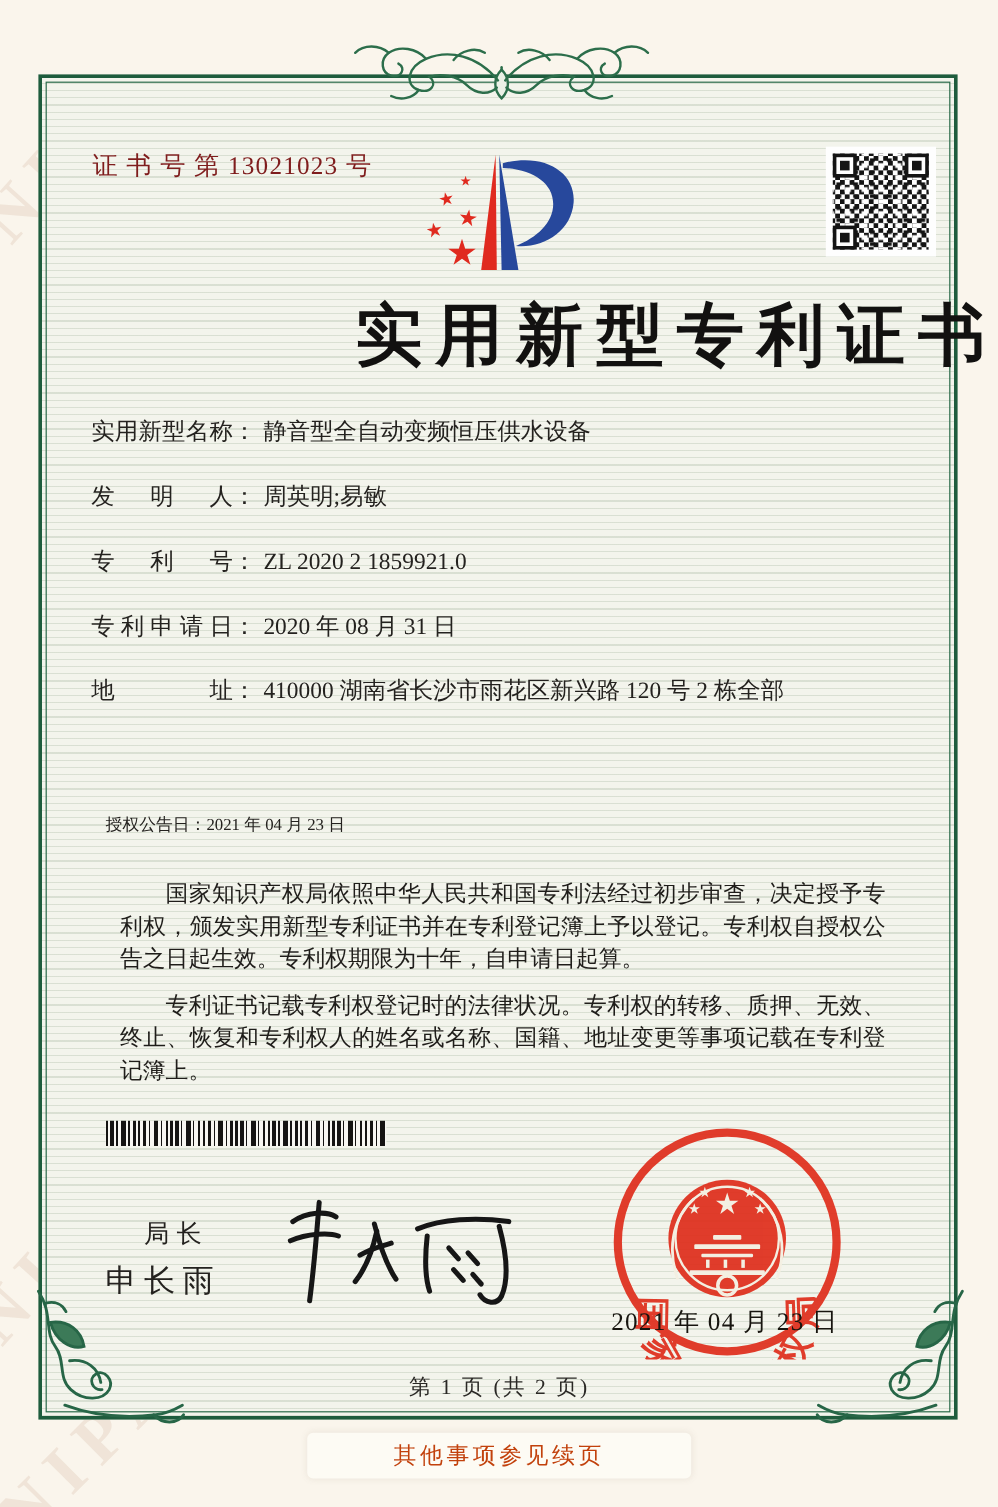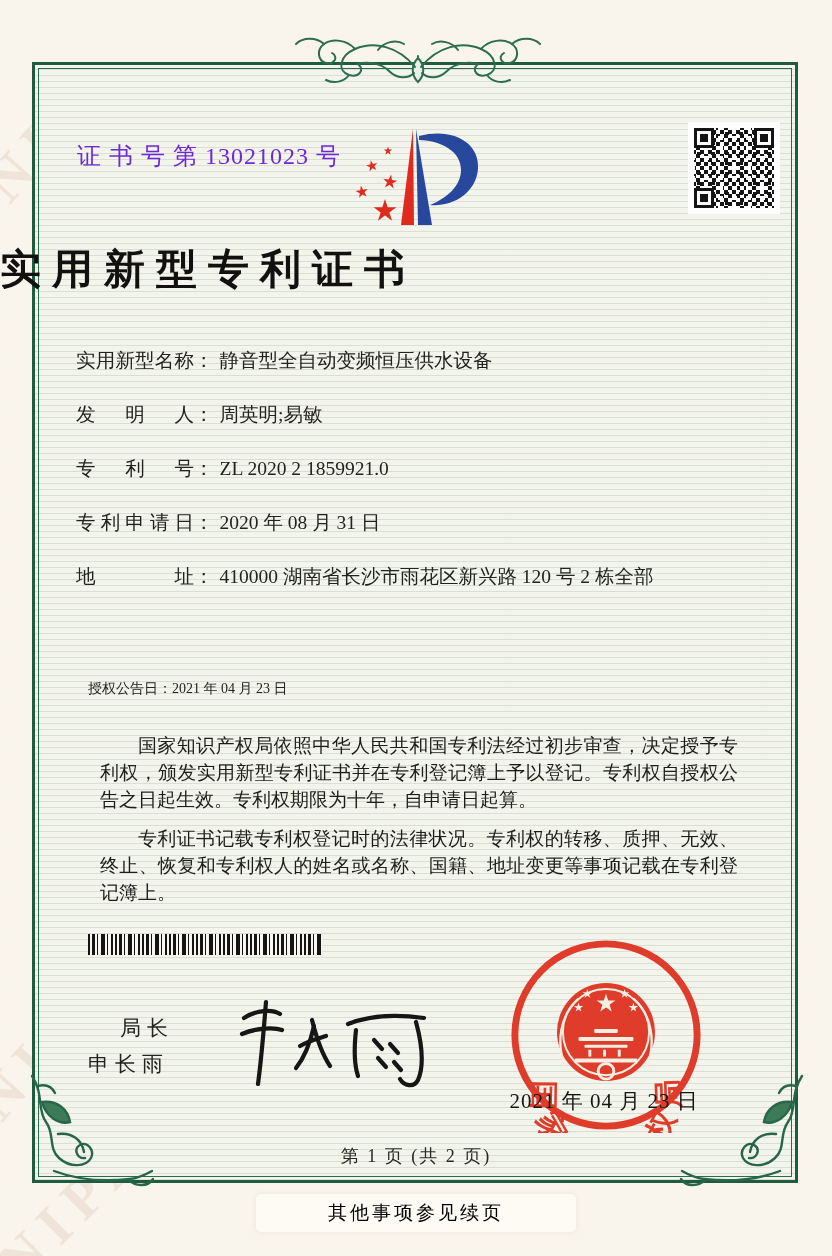--- a/index.html
+++ b/index.html
@@ -19,27 +19,27 @@
   }
   .frame-inner{
     position:absolute;inset:3px;border:1px solid #2a6b4a;pointer-events:none;
   }
   .wm{
     position:absolute;font-weight:bold;font-size:58px;letter-spacing:12px;
     color:rgba(188,149,118,.17);transform-origin:left top;white-space:nowrap;
     font-family:"Liberation Serif","DejaVu Serif",serif;
   }
   .certno{
-    position:absolute;left:77px;top:140px;font-size:24px;letter-spacing:1px;color:#6d28d9;
+    position:absolute;left:77px;top:124px;font-size:21px;letter-spacing:1px;color:#7f1d1d;
   }
   .logo{position:absolute;left:347px;top:126px;}
   .qr{position:absolute;left:688px;top:122px;}
   .title{
-    position:absolute;left:0;top:242px;width:832px;text-align:left;
-    font-size:41px;font-weight:bold;letter-spacing:11px;color:#121110;
+    position:absolute;left:0;top:242px;width:832px;text-align:right;
+    font-size:56px;font-weight:bold;letter-spacing:11px;color:#121110;
   }
   .fields{position:absolute;left:76px;top:350px;width:660px;font-size:19.5px;}
   .frow{margin-bottom:32px;line-height:22px;white-space:nowrap;}
   .flabel{display:inline-block;width:118px;text-align:justify;text-align-last:justify;}
   .fcolon{display:inline;}
   .fval{padding-left:6px;}
   .grant-row{position:absolute;left:88px;top:678px;width:660px;font-size:14px;line-height:22px;white-space:nowrap;}
   .grant-no{position:absolute;left:342px;top:0;}
   .paras{
     position:absolute;left:88px;top:720px;width:662px;
@@ -47,37 +47,37 @@
   }
   .paras p{margin:12px;text-indent:2em;}
   .barcode{
     position:absolute;left:88px;top:934px;width:234px;height:21px;
     background:repeating-linear-gradient(90deg,
       #151413 0 2px,#f7f6f2 2px 4px,#151413 4px 7px,#f7f6f2 7px 9px,
       #151413 9px 10px,#f7f6f2 10px 13px,#151413 13px 17px,#f7f6f2 17px 19px,
       #151413 19px 20px,#f7f6f2 20px 23px,#151413 23px 25px,#f7f6f2 25px 27px);
   }
   .officer-title{position:absolute;left:88px;top:1014px;font-size:21px;letter-spacing:6px;margin-left:32px;}
-  .officer-name{position:absolute;left:88px;top:1050px;font-size:21px;letter-spacing:6px;}
+  .officer-name{position:absolute;left:88px;top:1050px;font-size:26px;letter-spacing:6px;}
   .signature{position:absolute;left:228px;top:996px;}
   .seal{position:absolute;left:508px;top:937px;opacity:.93;}
   .seal-date{
     position:absolute;left:498px;top:1087px;width:212px;text-align:center;
     font-size:21px;color:#17150f;letter-spacing:1px;z-index:5;
   }
   .page-footer{
     position:absolute;left:0;top:1144px;width:832px;text-align:center;
     font-size:18px;letter-spacing:2px;color:#2a2825;
   }
   .note-box{
     position:absolute;left:256px;top:1194px;width:320px;height:38px;
     background:#fdfbf4;border-radius:5px;box-shadow:0 0 6px rgba(120,110,90,.12);
     display:flex;align-items:center;justify-content:center;
   }
-  .note-text{font-size:19px;letter-spacing:3px;color:#000000;}
+  .note-text{font-size:19px;letter-spacing:3px;color:#c2410c;}
   .orn-top{position:absolute;left:288px;top:26px;}
   .orn-bl{position:absolute;left:24px;top:1074px;}
   .orn-br{position:absolute;left:678px;top:1074px;transform:scaleX(-1);}
 </style>
 </head>
 <body>
 
 <span class="wm" style="left:-66px;top:210px;transform:rotate(-48deg);">CNIPA</span>
 <span class="wm" style="left:468px;top:118px;color:rgba(188,149,118,.10);transform:rotate(42deg);">CNIPA</span>
 <span class="wm" style="left:478px;top:332px;transform:rotate(47deg);">CNIPA</span>

